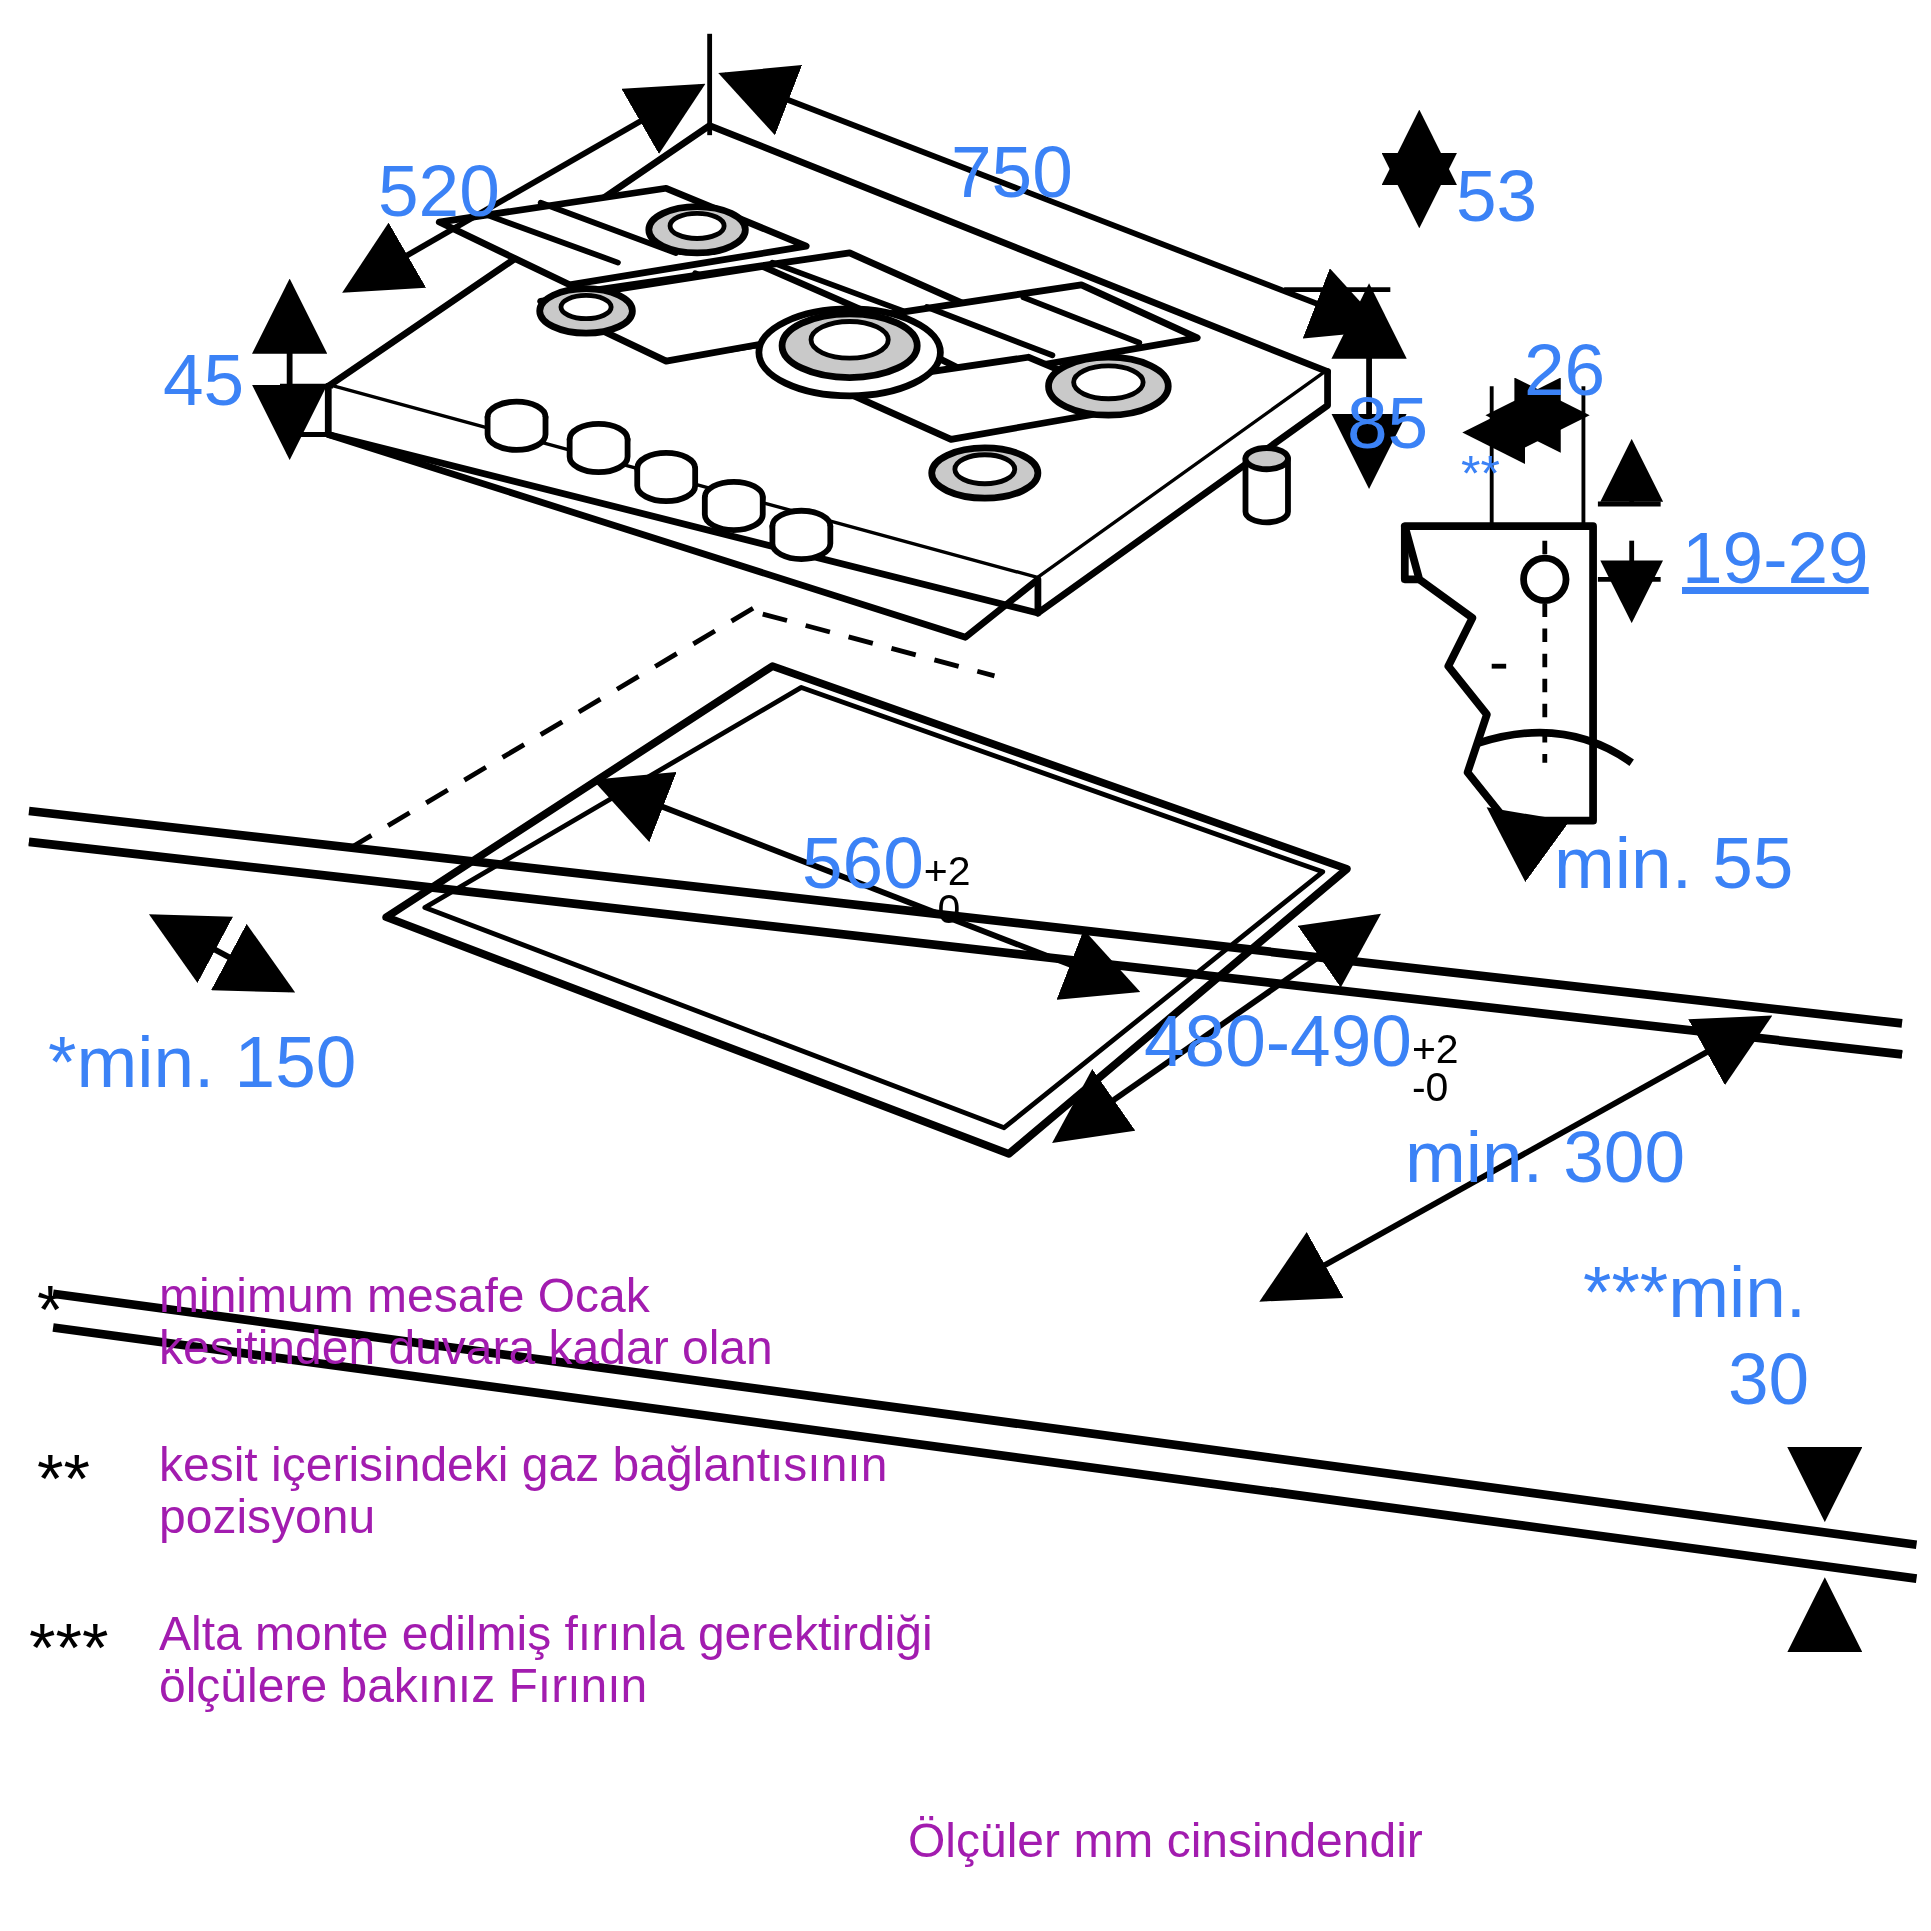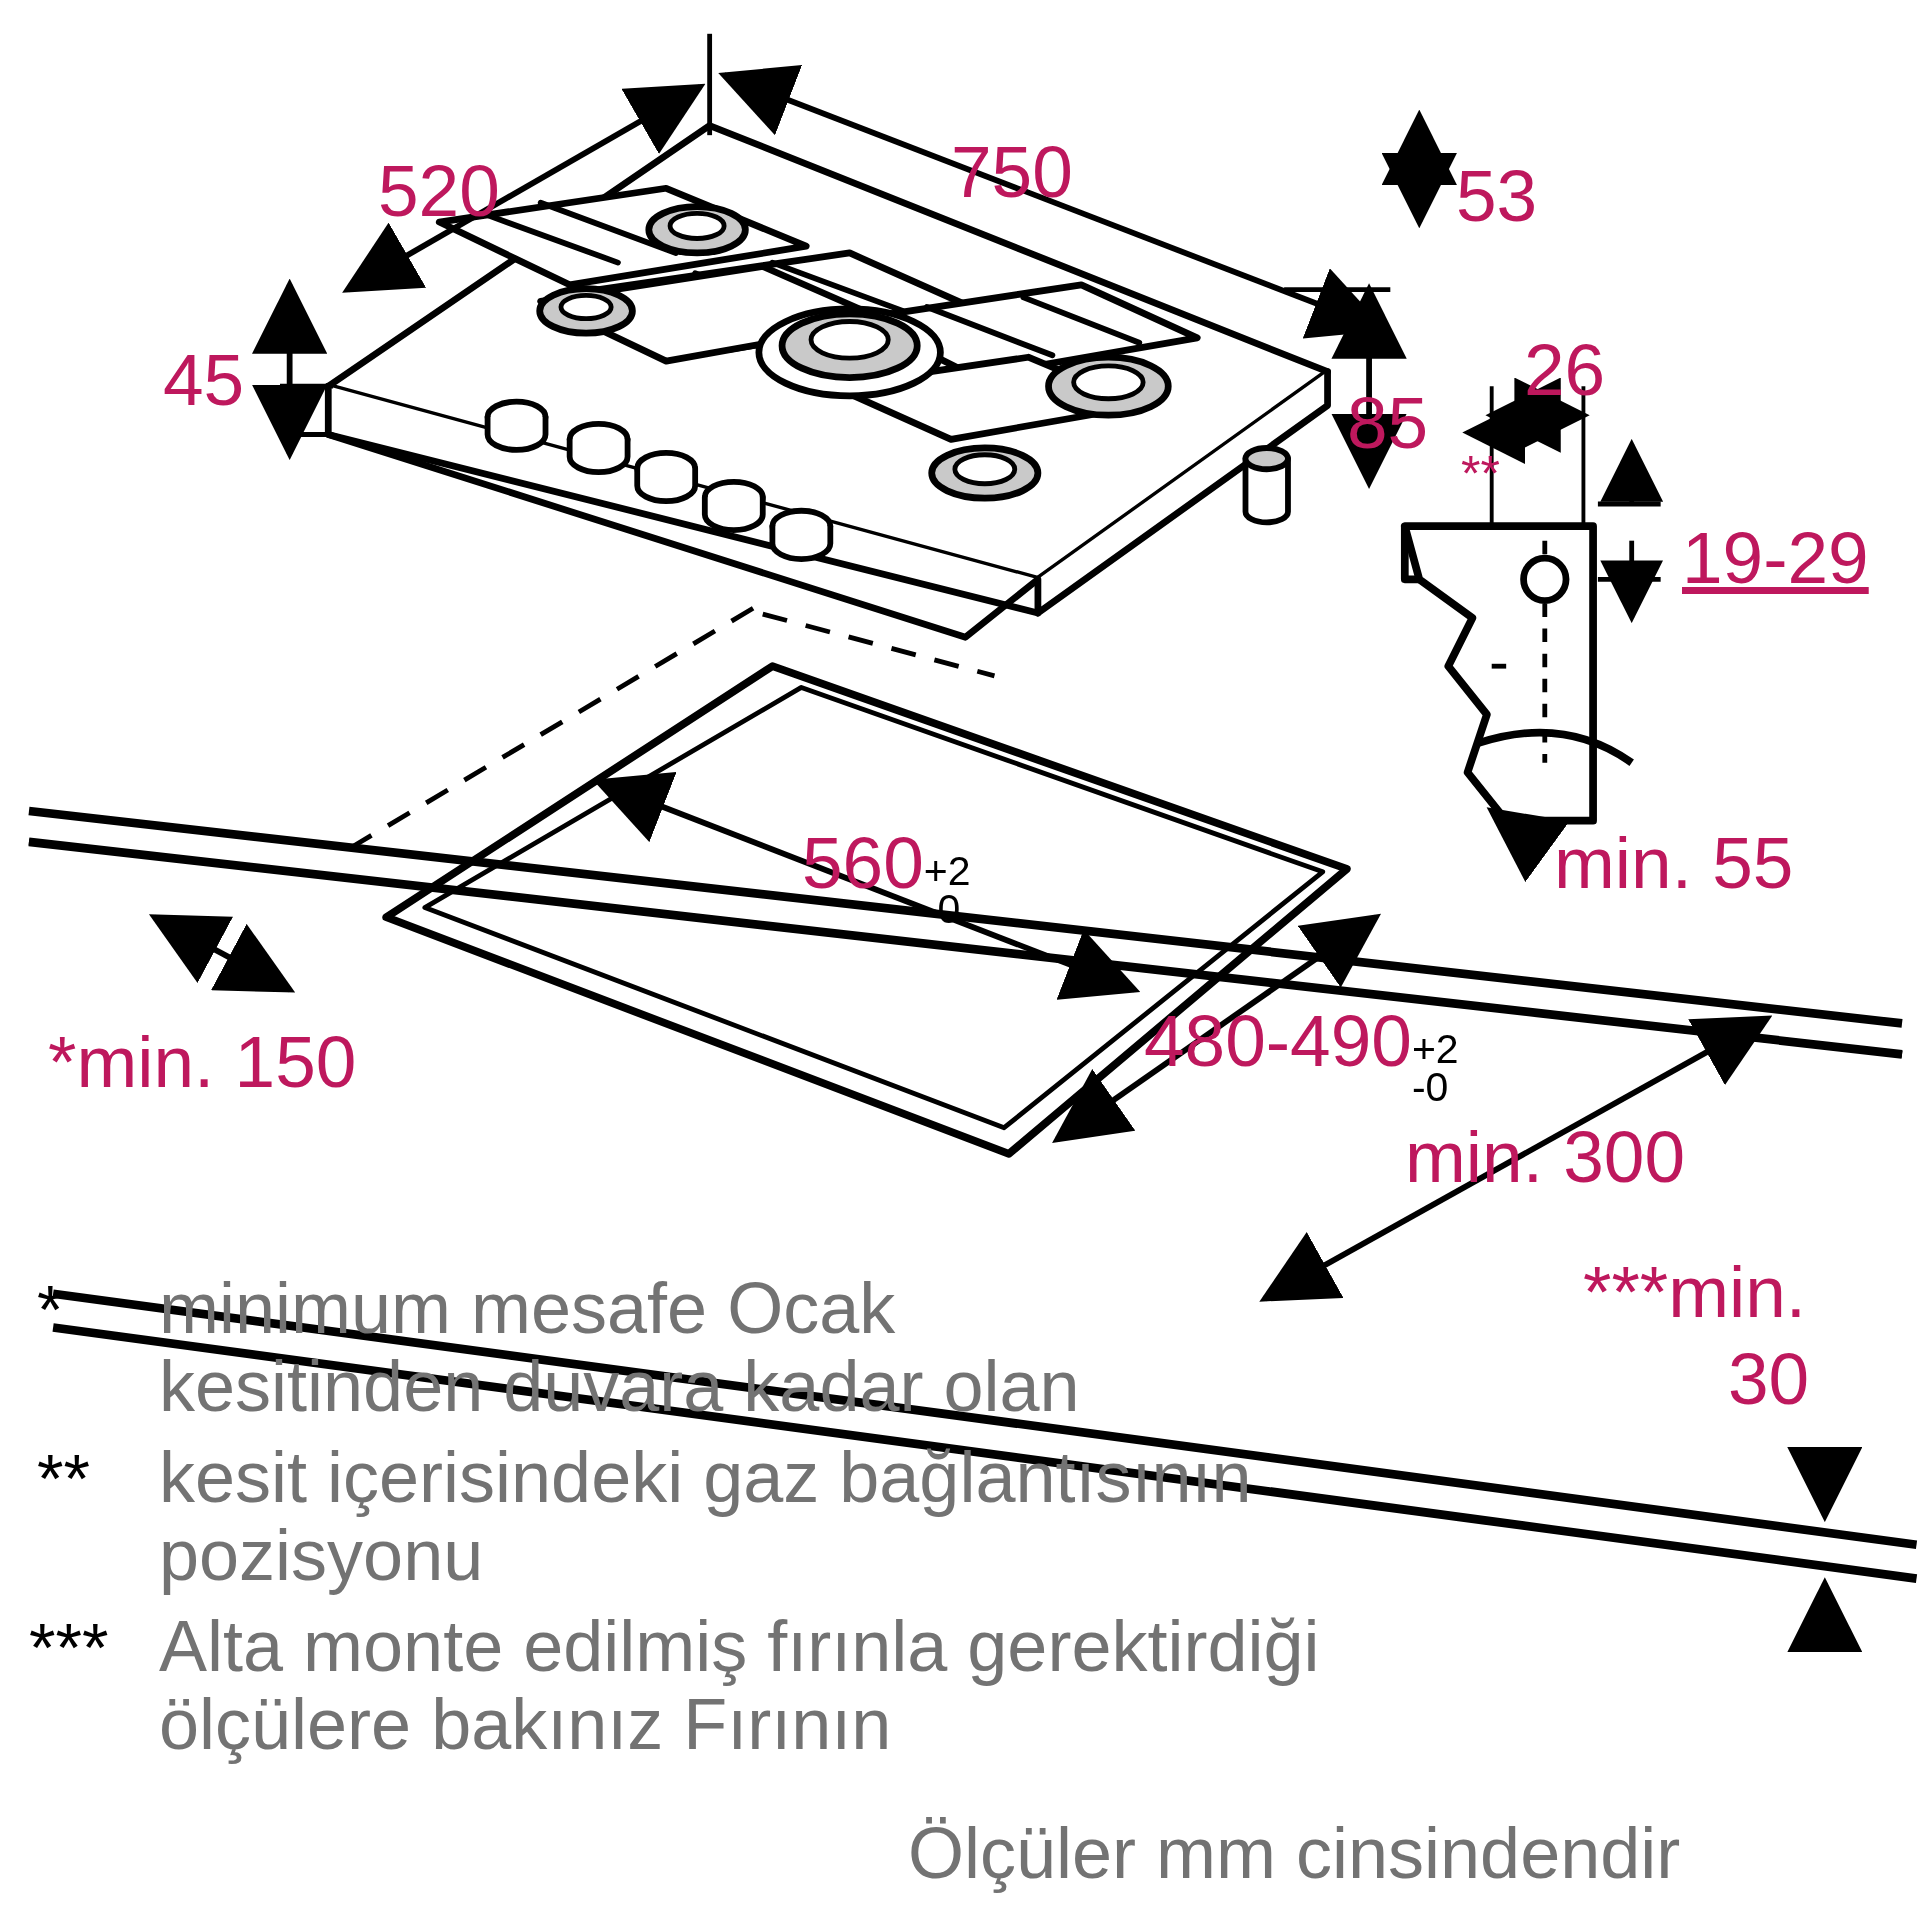--- a/index.html
+++ b/index.html
@@ -23,32 +23,32 @@
     position: absolute;
     left: 0;
     top: 0;
     width: 1931px;
     height: 1931px;
   }
   .dim-label {
     position: absolute;
     font-family: "Liberation Sans", sans-serif;
     font-weight: 400;
-    color: #be185d;
+    color: #3b82f6;
     white-space: nowrap;
     line-height: 1;
   }
   .big { font-size: 73px; }
   .sup { font-size: 42px; }
   .note {
     position: absolute;
     font-family: "Liberation Sans", sans-serif;
-    font-size: 72px;
+    font-size: 48px;
     line-height: 1.08;
-    color: #737373;
+    color: #a21caf;
     white-space: pre-wrap;
   }
   .note-mark {
     position: absolute;
     font-family: "Liberation Sans", sans-serif;
     font-size: 68px;
     color: #000;
   }
   .frac {
     display: inline-block;

